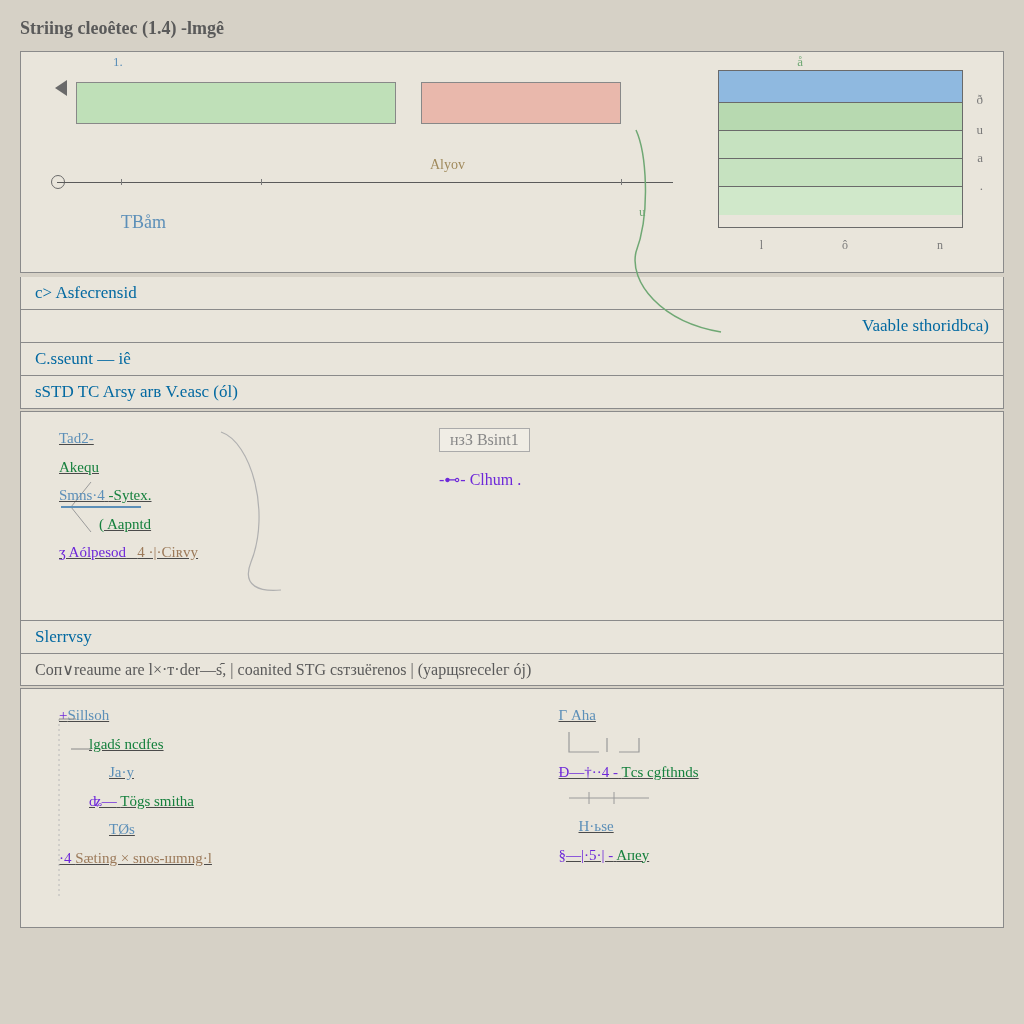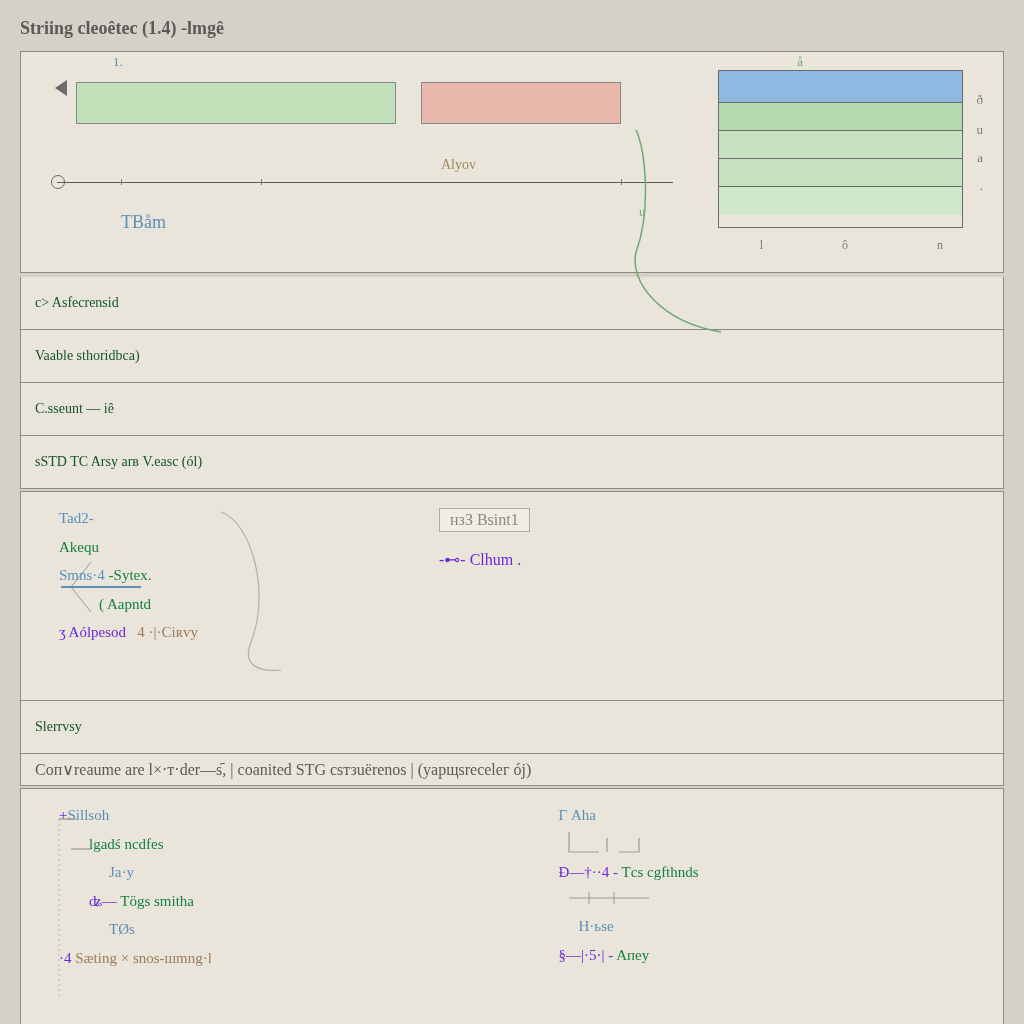--- a/index.html
+++ b/index.html
@@ -75,38 +75,38 @@
   }
   .curve {
     position: absolute;
     stroke: #6fa874;
     stroke-width: 1.5;
     fill: none;
   }
   .section-header {
     border: 1px solid #8a8a8a;
     border-top: none;
-    padding: 18px 14px;
-    background: #e9e5db;
-    font-size: 14px;
-    color: #14532d;
+    padding: 6px 14px;
+    background: #e9e5db;
+    font-size: 17px;
+    color: #0369a1;
   }
   .content-panel {
     border: 1px solid #8a8a8a;
     background: #e9e5db;
     padding: 12px 18px;
     min-height: 180px;
     position: relative;
   }
   .code-list {
     list-style: none;
     font-size: 15px;
     line-height: 1.9;
   }
-  .code-list li { position: relative; padding-left: 20px; }
+  .code-list li { position: relative; padding-left: 20px; text-decoration: underline; }
   .kw-blue { color: #5c8fb8; }
   .kw-green { color: #15803d; }
   .kw-brown { color: #9c7a5a; }
   .kw-gray { color: #6d28d9; }
   .small-box {
     display: inline-block;
     border: 1px solid #aaa;
     padding: 2px 10px;
     font-size: 16px;
     background: #f0ede5;
@@ -162,37 +162,37 @@
       <span class="tick-label" style="right:20px; top:70px; color:#7a7a7a;">u</span>
       <span class="tick-label" style="right:20px; top:98px; color:#7a7a7a;">a</span>
       <span class="tick-label" style="right:20px; top:126px; color:#7a7a7a;">.</span>
 
       <div class="circle-o"></div>
       <div class="number-line"></div>
       <div class="tiny-tick" style="left:100px; top:127px;"></div>
       <div class="tiny-tick" style="left:240px; top:127px;"></div>
       <div class="tiny-tick" style="left:600px; top:127px;"></div>
 
-      <span class="x-label" style="left:420px;">Alyov</span>
+      <span class="x-label" style="left:409px;">Alyov</span>
 
       <span class="bottom-label" style="left:100px; top:160px;">TBåm</span>
       <span class="tick-label" style="left:618px; top:152px; color:#6fa874;">u</span>
 
       <span class="tick-label" style="right:240px; top:186px; color:#7a7a7a; font-size:12px;">l</span>
       <span class="tick-label" style="right:155px; top:186px; color:#7a7a7a; font-size:12px;">ô</span>
       <span class="tick-label" style="right:60px; top:186px; color:#7a7a7a; font-size:12px;">n</span>
 
       <svg class="curve" width="980" height="300" style="left:0;top:0;position:absolute;">
         <path d="M 615 78 C 625 100, 630 160, 615 200 C 608 230, 640 270, 700 280"></path>
       </svg>
     </div>
   </div>
 
   <div class="section-header">c&gt; Asfecrensid</div>
-  <div class="section-header" style="border-top:none;">Vaable sthoridbca)</div>
+  <div class="section-header" style="border-top:none;text-align:right;">Vaable sthoridbca)</div>
   <div class="section-header" style="border-top:none;">C.sseunt — iê</div>
   <div class="section-header" style="border-top:none; margin-bottom:2px;">sSTD TC Arsy arв V.easc (ól)</div>
 
   <div class="content-panel" style="min-height:210px;">
     <svg class="mid-panel-svg" width="980" height="210">
       <path d="M 200 20 C 230 30, 250 100, 230 150 C 220 175, 240 180, 260 178" stroke="#b0b0b0" stroke-width="1.2" fill="none"></path>
       <path d="M 70 70 L 50 95 L 70 120" stroke="#9a9a9a" stroke-width="1" fill="none"></path>
       <line x1="40" y1="95" x2="120" y2="95" stroke="#5c8fb8" stroke-width="2"></line>
     </svg>
     <div style="display:flex; gap:140px;">

